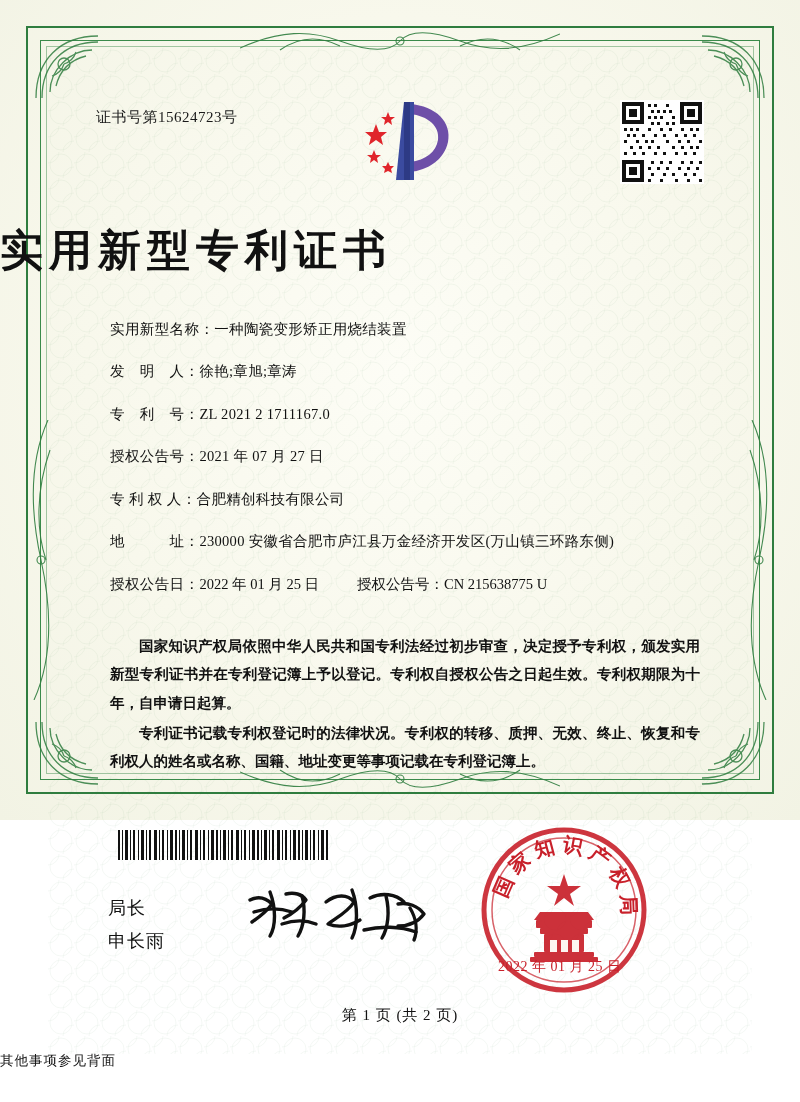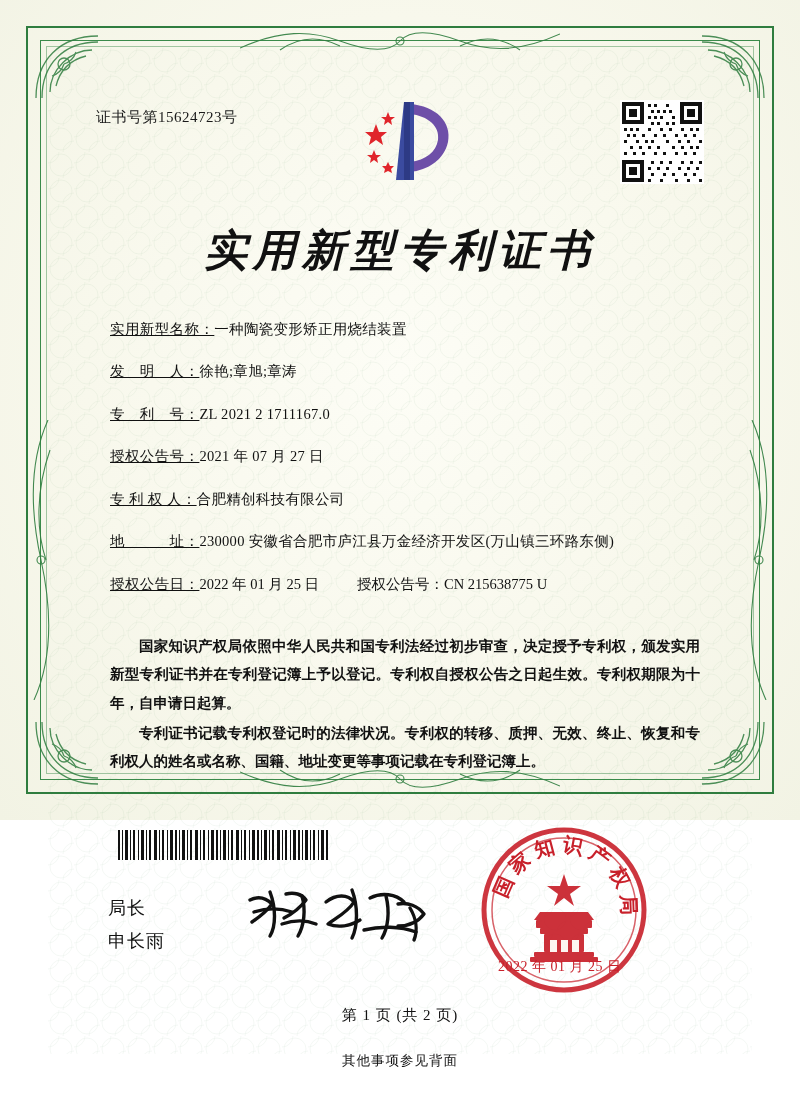--- a/index.html
+++ b/index.html
@@ -96,27 +96,26 @@
     top: 100px;
     width: 84px;
     height: 84px;
   }
 
   .title {
     position: absolute;
     left: 0;
     right: 0;
     top: 222px;
-    text-align: center;
+    text-align: left;
     font-size: 43px;
     font-weight: bold;
     letter-spacing: 6px;
     color: #111;
     font-family: "DejaVu Serif", "Liberation Serif", serif;
-    font-style: italic;
   }
 
   
   .fields {
     position: absolute;
     left: 110px;
     top: 318px;
     width: 600px;
     font-size: 14.5px;
     color: #111;
@@ -124,21 +123,20 @@
   }
   .field-row {
     display: flex;
     align-items: flex-start;
     margin-bottom: 20px;
   }
   .field-label {
     flex: 0 0 auto;
     white-space: pre;
     letter-spacing: 0.4px;
-    text-decoration: underline;
   }
   .field-value {
     flex: 1 1 auto;
     letter-spacing: 0.3px;
     word-break: break-all;
   }
   .field-row.two-col { margin-bottom: 16px; }
   .field-row .col2-label {
     flex: 0 0 auto;
     margin-left: 38px;
@@ -220,21 +218,21 @@
     text-align: center;
     font-size: 15px;
     color: #111;
     letter-spacing: 1px;
   }
   .footer-note {
     position: absolute;
     left: 0;
     right: 0;
     top: 1052px;
-    text-align: center;
+    text-align: left;
     font-size: 13.5px;
     color: #111;
     letter-spacing: 1px;
   }
 
   .guilloche {
     position: absolute;
     left: 48px;
     top: 48px;
     right: 48px;

